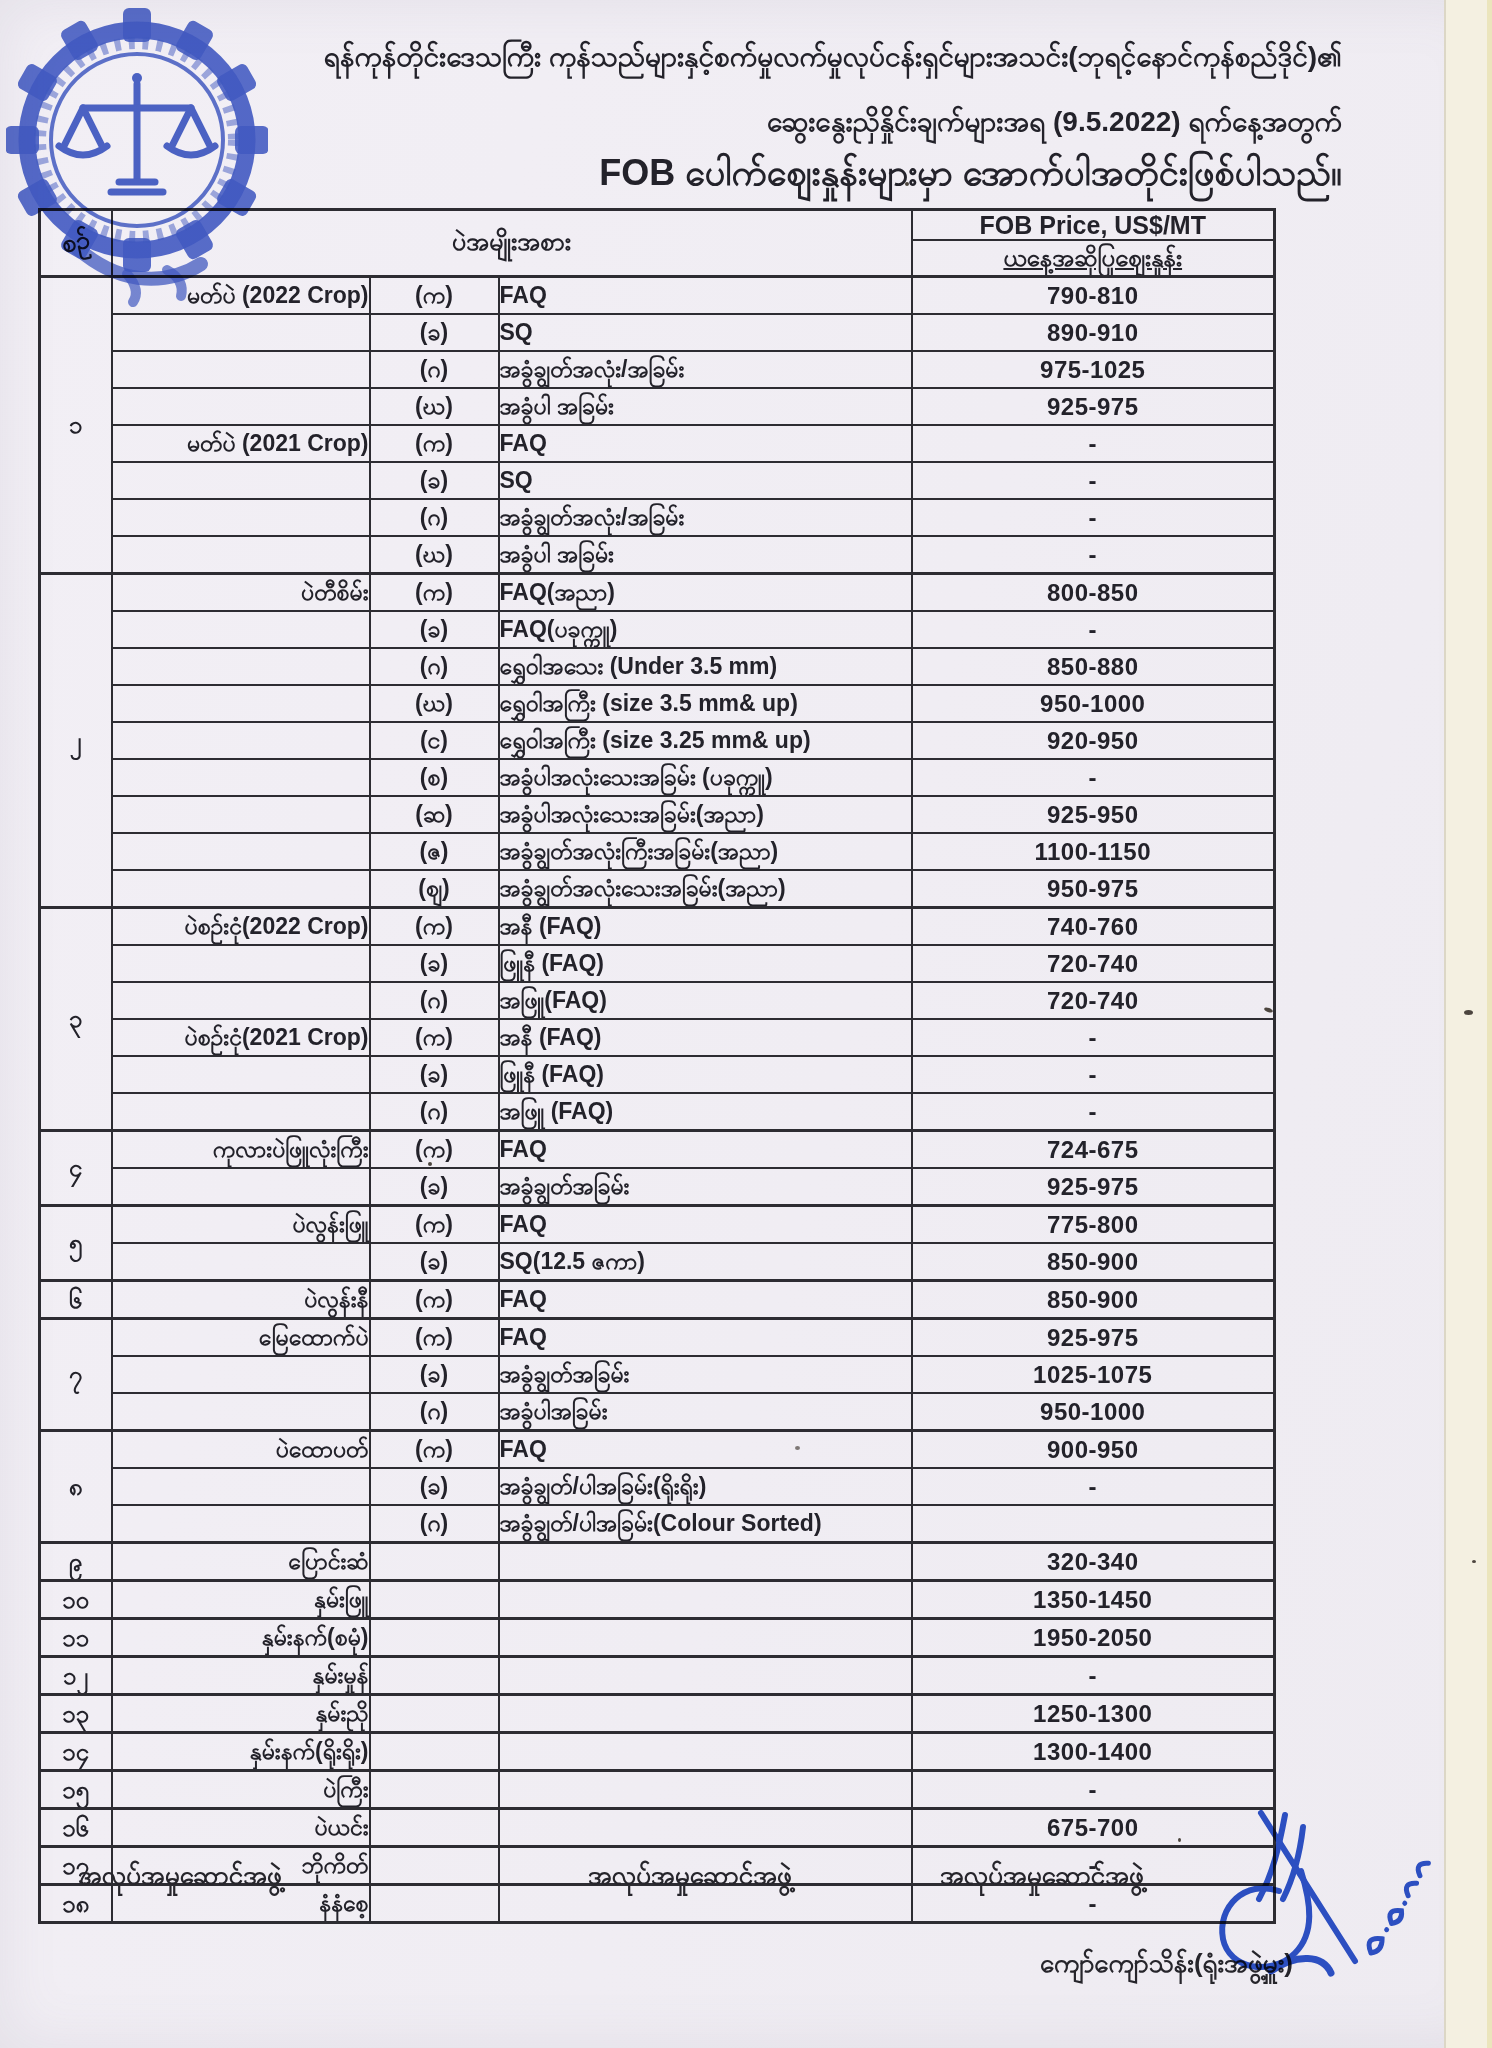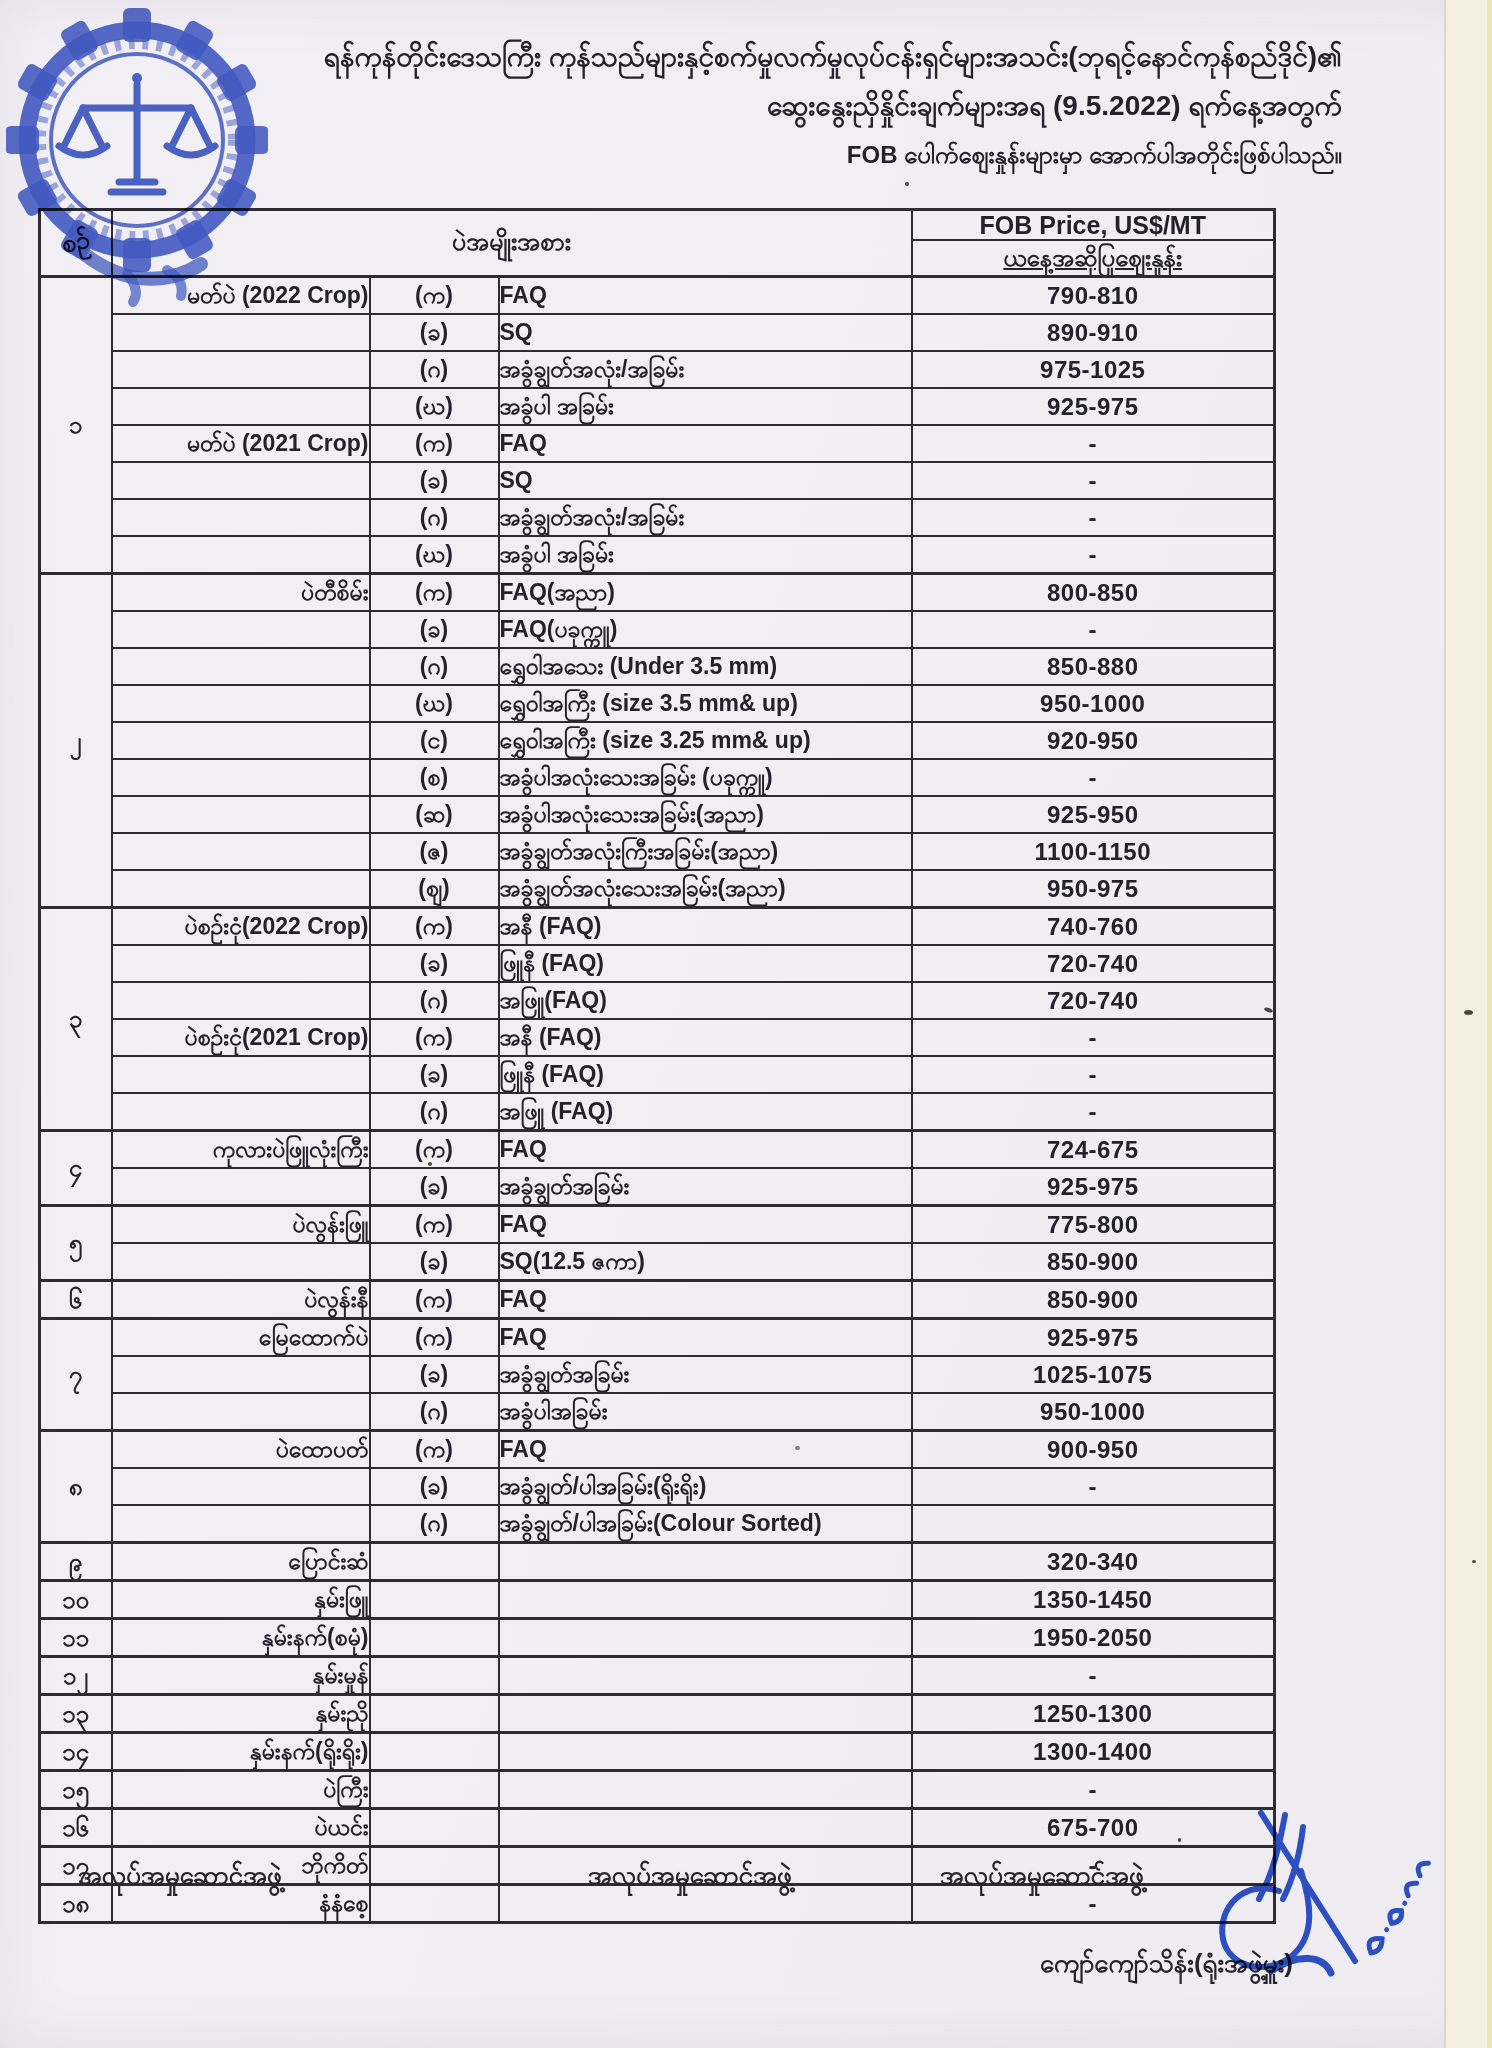--- a/index.html
+++ b/index.html
@@ -21,22 +21,22 @@
   }
   .scan-edge::after{
     content:"";position:absolute;top:0;bottom:0;right:0;width:5px;
     background:#e3dd9f;opacity:.55;
   }
   .title{
     position:absolute;left:0;right:150px;text-align:right;
     color:#23222a;font-weight:700;white-space:nowrap;
   }
   #title1{top:38px;font-size:28px;}
-  #title2{top:87px;font-size:28px;}
-  #title3{top:139px;font-size:24px;}
+  #title2{top:103px;font-size:28px;}
+  #title3{top:149px;font-size:36px;}
 
   
   .tablewrap{position:absolute;left:38px;top:208px;}
   table{
     border-collapse:collapse;table-layout:fixed;width:1235px;
     color:#23222a;
   }
   th,td{border:2px solid #2d2c32;overflow:hidden;}
   table{border:3px solid #2d2c32;}
   thead th{font-weight:700;vertical-align:middle;padding:0;}

